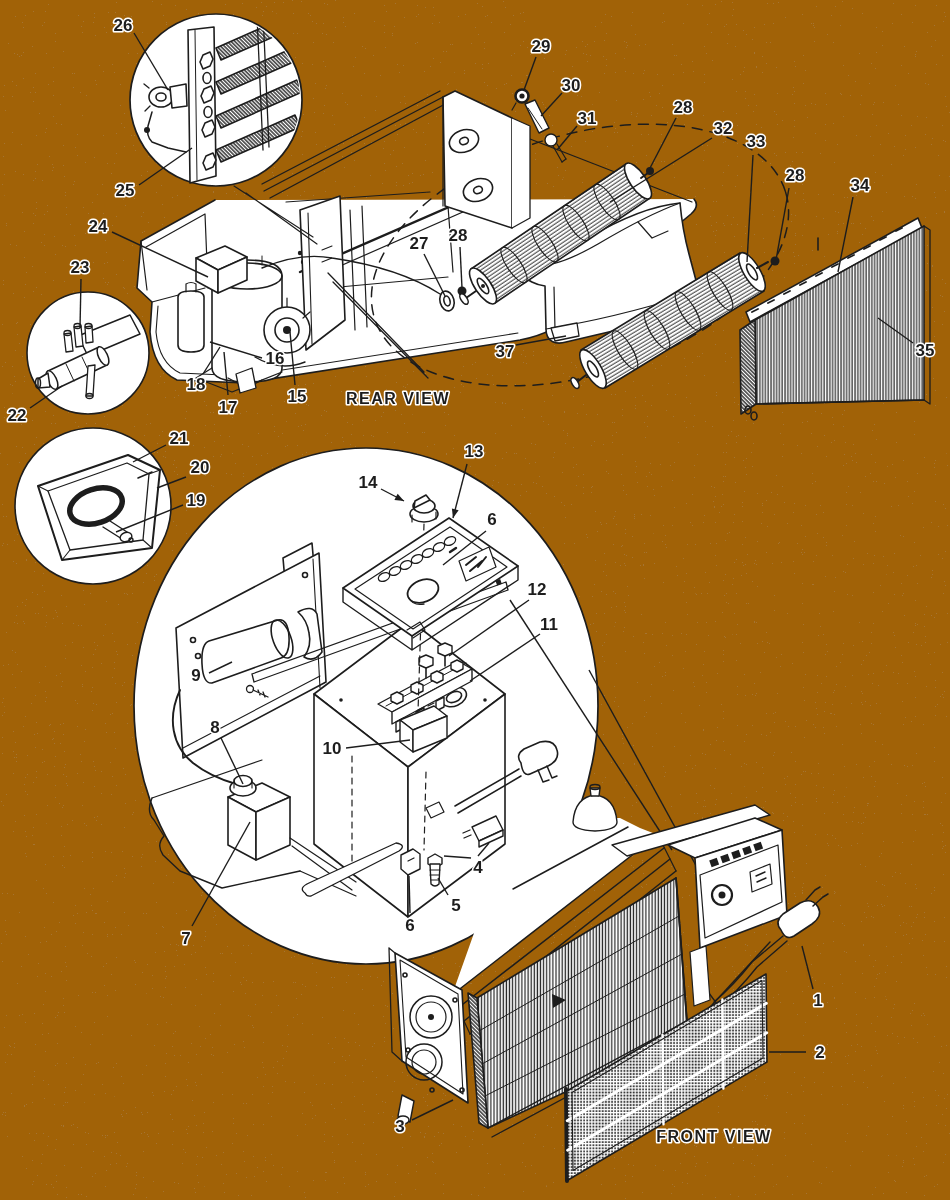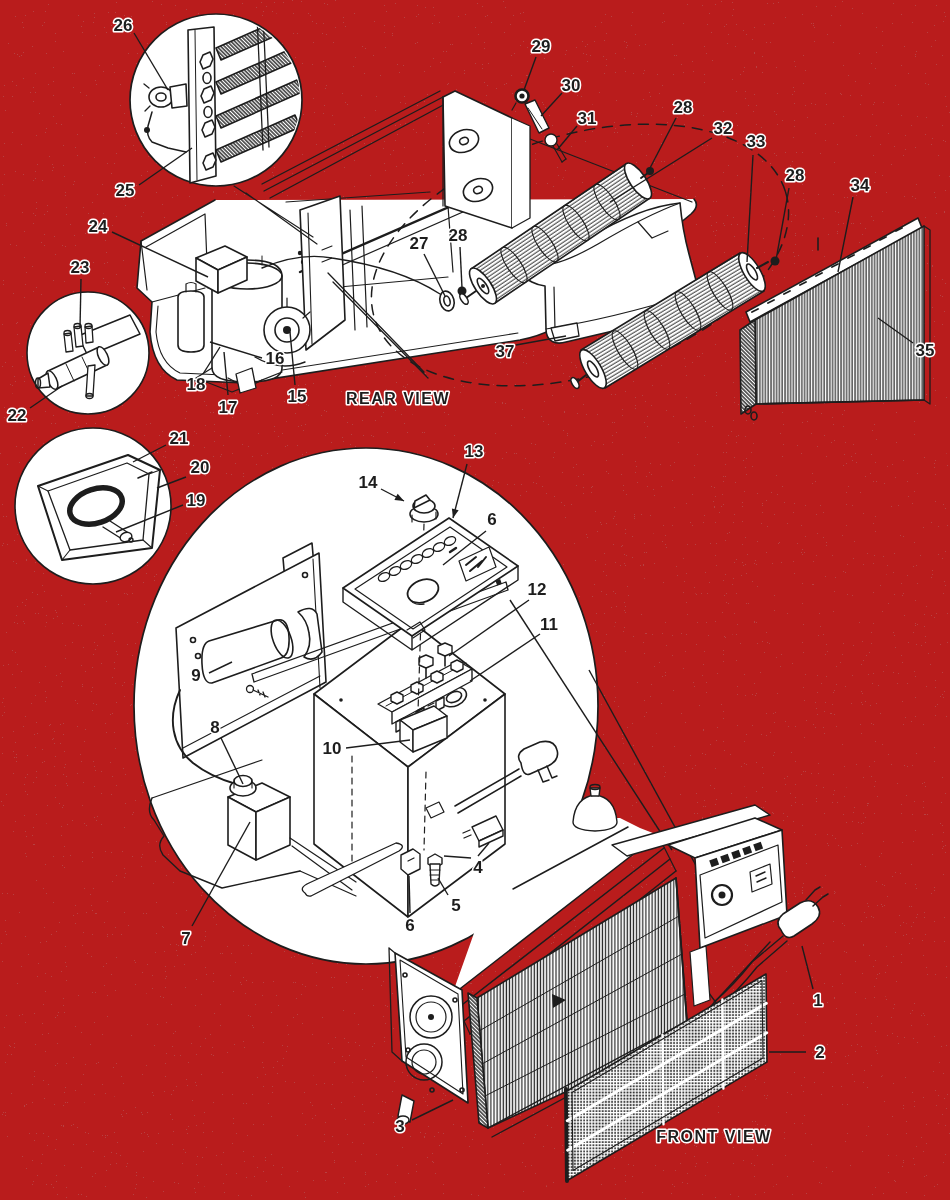--- a/index.html
+++ b/index.html
@@ -1,16 +1,16 @@
 <!DOCTYPE html>
 <html><head>
 <meta charset="utf-8">
 <style>
   html,body{margin:0;padding:0;background:#ffffff;}
-  .page{width:950px;height:1200px;position:relative;background:#b91c1c;overflow:hidden;}
+  .page{width:950px;height:1200px;position:relative;background:#a16207;overflow:hidden;}
   svg{display:block;filter:blur(0.38px);}
   svg text{font-family:"Liberation Sans","DejaVu Sans",sans-serif;font-weight:bold;fill:#1d1d1d;
     paint-order:stroke;stroke:#ffffff;stroke-width:3px;stroke-linejoin:round;}
   .view-label{font-size:16px;letter-spacing:1.5px;}
 </style>
 </head>
 <body>
 
 <div class="page">
 <svg width="950" height="1200" viewBox="0 0 950 1200">

